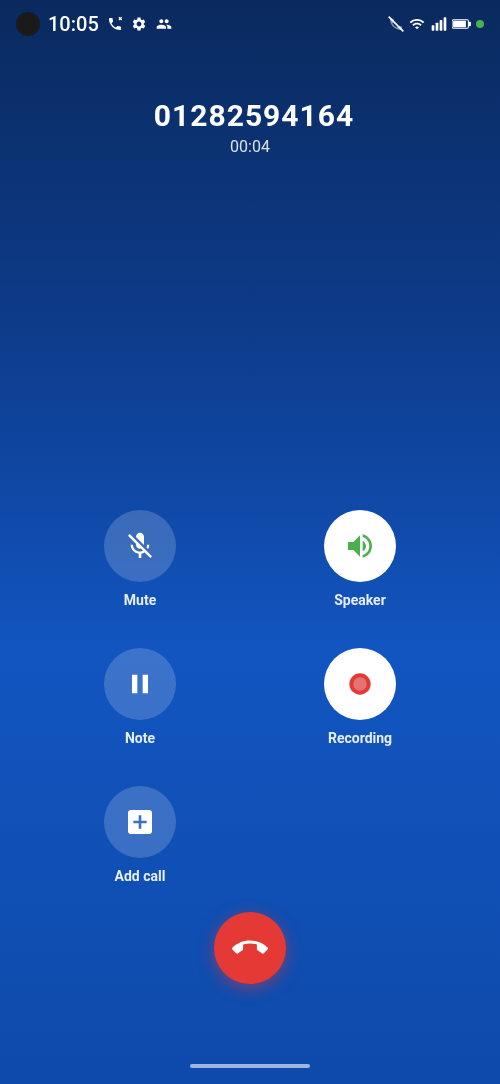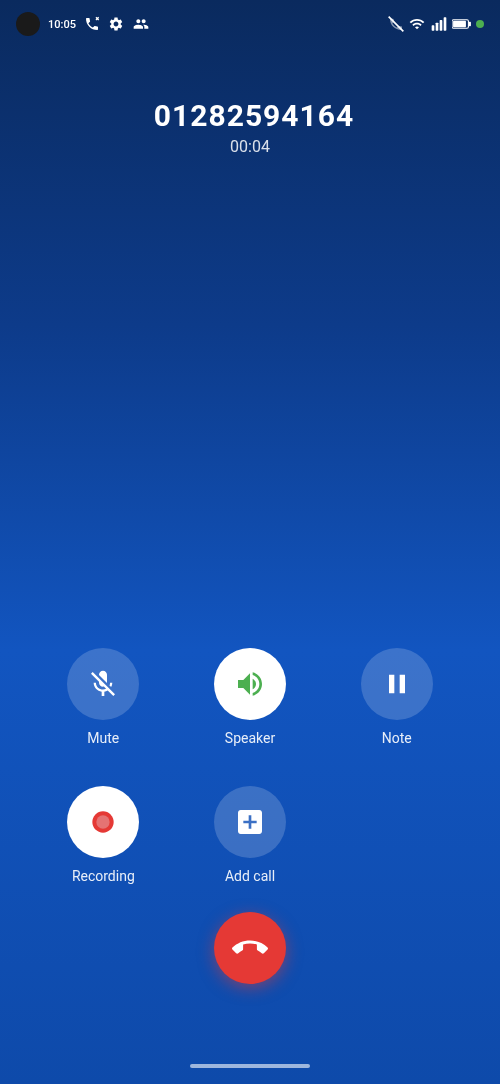--- a/index.html
+++ b/index.html
@@ -33,21 +33,21 @@
     }
 
     .status-dot {
       width: 24px;
       height: 24px;
       background: #1a1a1a;
       border-radius: 50%;
     }
 
     .status-time {
-      font-size: 11px;
+      font-size: 20px;
       font-weight: 500;
       color: white;
     }
 
     .status-bar-right {
       display: flex;
       align-items: center;
       gap: 4px;
     }
 
@@ -72,22 +72,23 @@
     .controls-area {
       position: absolute;
       bottom: 200px;
       left: 0;
       right: 0;
       padding: 0 40px;
     }
 
     .controls-grid {
       display: grid;
-      grid-template-columns: repeat(3, 1fr);
+      grid-template-columns: repeat(2, 1fr);
       gap: 40px 20px;
+      font-weight: bold;
     }
 
     .control-item {
       display: flex;
       flex-direction: column;
       align-items: center;
       gap: 10px;
       cursor: pointer;
     }
 

